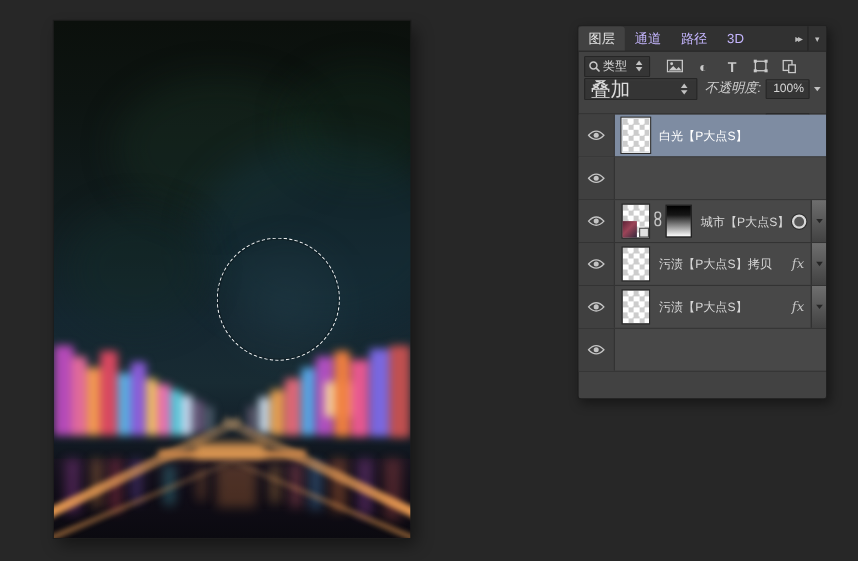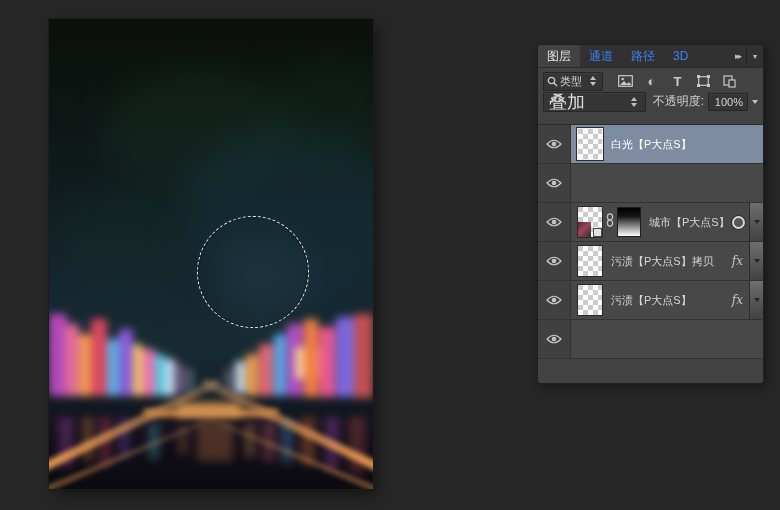--- a/index.html
+++ b/index.html
@@ -27,25 +27,25 @@
   .bankR{right:-14px;top:448px;width:205px;height:9px;transform:rotate(26deg);transform-origin:right center;
          background:linear-gradient(270deg,rgba(246,162,82,.95),rgba(246,195,135,.25));}
   .bankR2{right:-8px;top:470px;width:185px;height:5px;transform:rotate(23deg);transform-origin:right center;opacity:.7;
          background:linear-gradient(270deg,rgba(246,162,82,.8),rgba(246,195,135,.15));}
   .bridge{position:absolute;left:95px;top:390px;width:134px;height:8px;background:#c8854a;filter:blur(3px);}
   .bridgeGlow{position:absolute;left:128px;top:383px;width:64px;height:14px;background:#e8a055;opacity:.8;filter:blur(4px);}
   .selection{position:absolute;left:148px;top:197px;width:110px;height:110px;border-radius:50%;
              border:1.5px dashed rgba(255,255,255,.92);box-shadow:inset 0 0 0 1px rgba(0,0,0,.25);}
 
   
-  .panel{position:absolute;left:537px;top:23px;width:227px;height:340px;background:#424242;
+  .panel{position:absolute;left:525px;top:23px;width:227px;height:340px;background:#424242;
          border:1px solid #1f1f1f;border-radius:2px 2px 3px 3px;box-sizing:border-box;
-         box-shadow:3px 4px 10px rgba(0,0,0,.4);margin-top:21px;}
+         box-shadow:3px 4px 10px rgba(0,0,0,.4);}
   .tabbar{display:flex;align-items:stretch;height:22px;background:#313131;border-bottom:1px solid #2a2a2a;}
-  .tab{display:flex;align-items:center;padding:0 9px;font-size:12px;color:#3b82f6;cursor:default;}
+  .tab{display:flex;align-items:center;padding:0 9px;font-size:12px;color:#c4b5fd;cursor:default;}
   .tab.active{background:#424242;color:#e2e2e2;border-radius:3px 3px 0 0;}
   .tab-spacer{flex:1;}
   .collapse{display:flex;align-items:center;color:#bdbdbd;font-size:9px;letter-spacing:-2px;padding:0 6px;}
   .panelmenu{display:flex;align-items:center;justify-content:center;width:16px;background:#313131;
              border-left:1px solid #232323;color:#bdbdbd;font-size:8px;}
   .row{display:flex;align-items:center;height:26px;padding:12px 5px;box-sizing:border-box;}
   .label{font-size:12px;color:#cfcfcf;white-space:nowrap;}
   .box{background:#353535;border:1px solid #262626;box-shadow:inset 0 1px 0 rgba(255,255,255,.05);
        display:flex;align-items:center;box-sizing:border-box;border-radius:1px;}
   .spin{display:flex;flex-direction:column;gap:2px;margin-left:auto;margin-right:3px;}
@@ -231,21 +231,21 @@
     </div>
 
     <div class="row" style="padding-top:1px;">
       <div class="box blendsel">
         <span>叠加</span>
         <span class="spin">
             <i class="u"></i>
             <i class="d"></i>
           </span>
       </div>
-      <span class="label" style="margin-left:7px;">不透明度:</span>
+      <span class="label" style="margin-left:7px;font-style:italic;">不透明度:</span>
       <span class="valwrap">
         <span class="box valbox">100%</span>
         <span class="tri"></span>
       </span>
     </div>
 
     <div class="row">
       <span class="label">锁定:</span>
       <div class="lockicons">
         <span class="licon">

